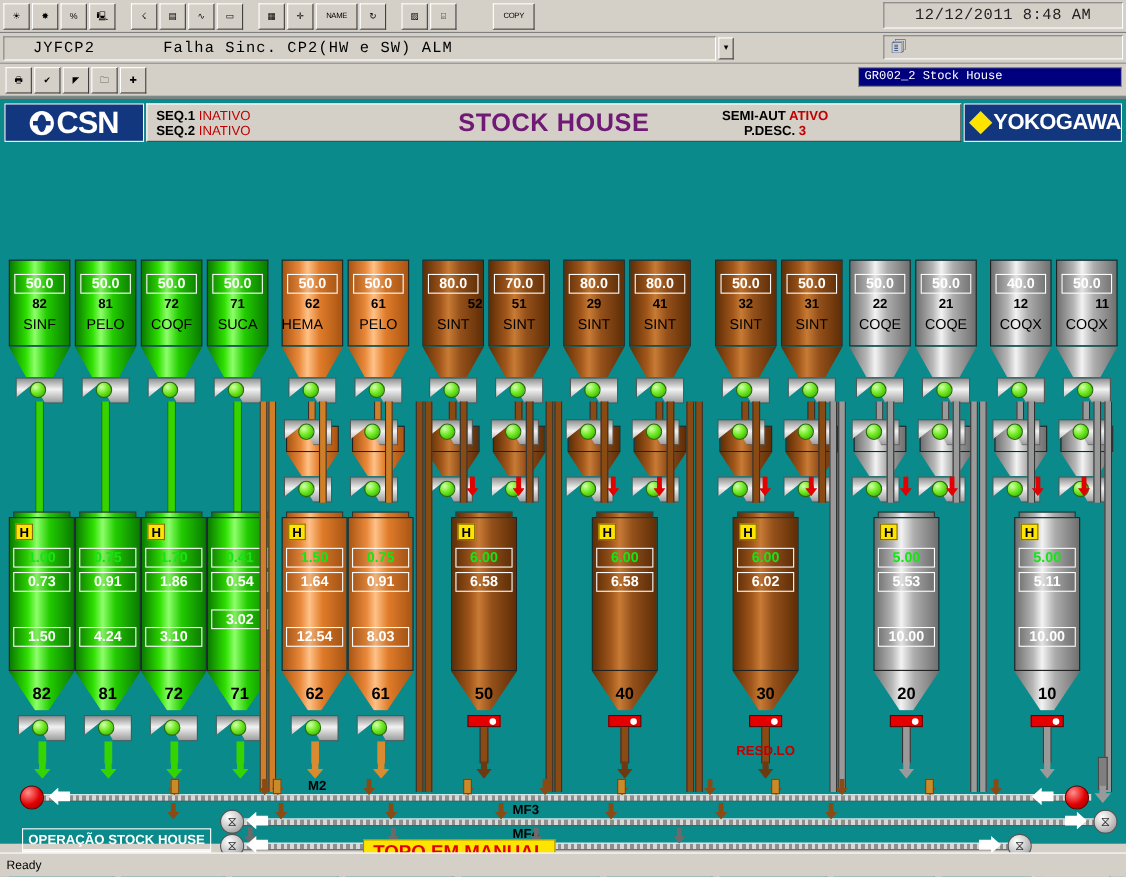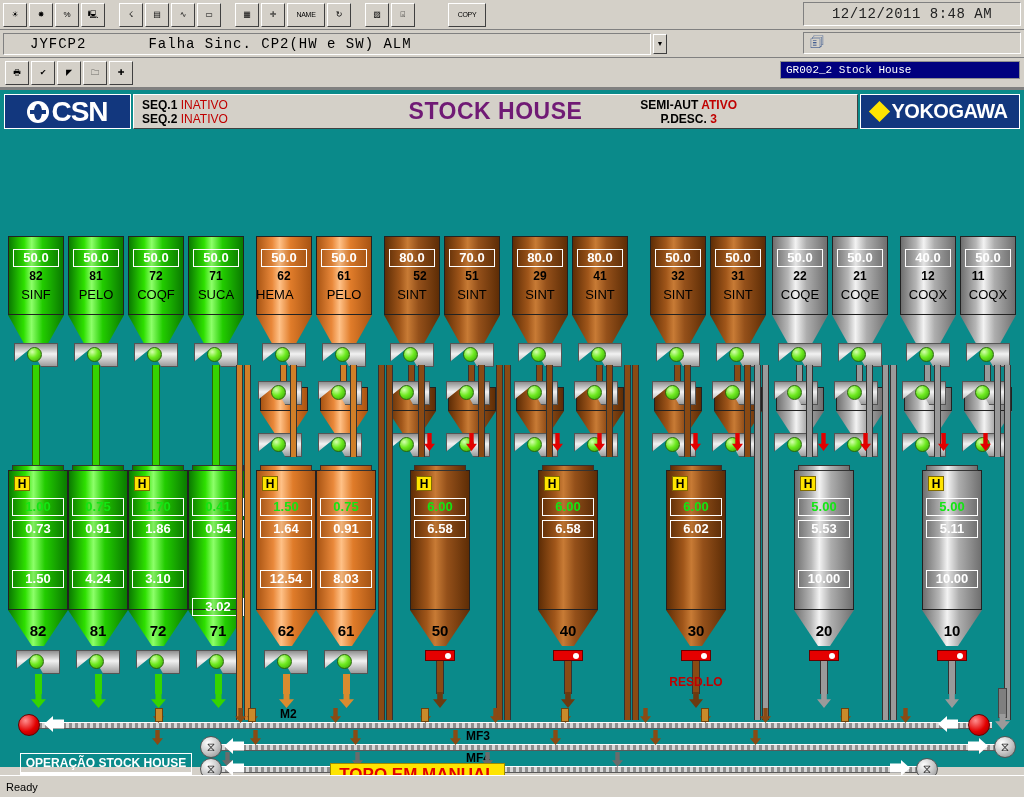--- a/index.html
+++ b/index.html
@@ -112,22 +112,22 @@
   .hdr-title {
     position:absolute; left:0; right:0; text-align:center;
     font-size:23px; font-weight:bold; color:#701a75; letter-spacing:0.5px;
   }
   .semibox {
     position:absolute; right:120px; font-size:12px; font-weight:bold;
     line-height:14px; text-align:center;
   }
   .semibox .st { color:#c00000; }
   .logo-yk {
-    width:160px; height:35px; background:#12377e; color:#fff;
-    display:flex; align-items:center; justify-content:center;
+    width:144px; height:35px; background:#12377e; color:#fff;
+    display:flex; align-items:center; justify-content:flex-end;
     font-size:20px; font-weight:bold; letter-spacing:-0.5px;
     border:1px solid #fff;
   }
   .yk-diamond {
     width:15px; height:15px; background:#ffe400; transform:rotate(45deg);
     margin-right:4px; flex:none;
   }
   
   .silo-label-val {
     border:1px solid #fff; background:rgba(0,0,0,0.06);
@@ -398,21 +398,21 @@
       <div style="position:absolute;left:316px;top:146px;width:56px;height:79px;background:linear-gradient(to right,#a85413 0%,#e9883a 28%,#ffc187 42%,#e07c2a 62%,#a85413 100%);border:1px solid #222;"></div>
       <div style="position:absolute;left:316px;top:225px;width:56px;height:28px;background:linear-gradient(to right,#a85413 0%,#e9883a 28%,#ffc187 42%,#e07c2a 62%,#a85413 100%);clip-path:polygon(0 0,100% 0,72% 100%,28% 100%);"></div>
       <div class="silo-label-val" style="position:absolute;left:321px;top:159px;width:46px;">50.0</div>
       <div class="silo-id" style="position:absolute;left:316px;top:179px;width:56px;">61</div>
       <div class="silo-nm" style="position:absolute;left:316px;top:196px;width:56px;">PELO</div>
       <div class="gate" style="left:322px;top:253px;"></div>
       <div class="gate-lamp" style="left:335px;top:257px;"></div>
       <div style="position:absolute;left:384px;top:146px;width:56px;height:79px;background:linear-gradient(to right,#5e2d06 0%,#a0561a 28%,#c87b35 42%,#94501a 62%,#5e2d06 100%);border:1px solid #222;"></div>
       <div style="position:absolute;left:384px;top:225px;width:56px;height:28px;background:linear-gradient(to right,#5e2d06 0%,#a0561a 28%,#c87b35 42%,#94501a 62%,#5e2d06 100%);clip-path:polygon(0 0,100% 0,72% 100%,28% 100%);"></div>
       <div class="silo-label-val" style="position:absolute;left:389px;top:159px;width:46px;">80.0</div>
-      <div class="silo-id" style="position:absolute;left:392px;top:179px;width:56px;">52</div>
+      <div class="silo-id" style="position:absolute;left:404px;top:179px;width:56px;">52</div>
       <div class="silo-nm" style="position:absolute;left:384px;top:196px;width:56px;">SINT</div>
       <div class="gate" style="left:390px;top:253px;"></div>
       <div class="gate-lamp" style="left:403px;top:257px;"></div>
       <div style="position:absolute;left:444px;top:146px;width:56px;height:79px;background:linear-gradient(to right,#5e2d06 0%,#a0561a 28%,#c87b35 42%,#94501a 62%,#5e2d06 100%);border:1px solid #222;"></div>
       <div style="position:absolute;left:444px;top:225px;width:56px;height:28px;background:linear-gradient(to right,#5e2d06 0%,#a0561a 28%,#c87b35 42%,#94501a 62%,#5e2d06 100%);clip-path:polygon(0 0,100% 0,72% 100%,28% 100%);"></div>
       <div class="silo-label-val" style="position:absolute;left:449px;top:159px;width:46px;">70.0</div>
       <div class="silo-id" style="position:absolute;left:444px;top:179px;width:56px;">51</div>
       <div class="silo-nm" style="position:absolute;left:444px;top:196px;width:56px;">SINT</div>
       <div class="gate" style="left:450px;top:253px;"></div>
       <div class="gate-lamp" style="left:463px;top:257px;"></div>
@@ -461,21 +461,21 @@
       <div style="position:absolute;left:900px;top:146px;width:56px;height:79px;background:linear-gradient(to right,#6f6f6f 0%,#b6b6b6 28%,#f3f3f3 42%,#adadad 62%,#6f6f6f 100%);border:1px solid #222;"></div>
       <div style="position:absolute;left:900px;top:225px;width:56px;height:28px;background:linear-gradient(to right,#6f6f6f 0%,#b6b6b6 28%,#f3f3f3 42%,#adadad 62%,#6f6f6f 100%);clip-path:polygon(0 0,100% 0,72% 100%,28% 100%);"></div>
       <div class="silo-label-val" style="position:absolute;left:905px;top:159px;width:46px;">40.0</div>
       <div class="silo-id" style="position:absolute;left:900px;top:179px;width:56px;">12</div>
       <div class="silo-nm" style="position:absolute;left:900px;top:196px;width:56px;">COQX</div>
       <div class="gate" style="left:906px;top:253px;"></div>
       <div class="gate-lamp" style="left:919px;top:257px;"></div>
       <div style="position:absolute;left:960px;top:146px;width:56px;height:79px;background:linear-gradient(to right,#6f6f6f 0%,#b6b6b6 28%,#f3f3f3 42%,#adadad 62%,#6f6f6f 100%);border:1px solid #222;"></div>
       <div style="position:absolute;left:960px;top:225px;width:56px;height:28px;background:linear-gradient(to right,#6f6f6f 0%,#b6b6b6 28%,#f3f3f3 42%,#adadad 62%,#6f6f6f 100%);clip-path:polygon(0 0,100% 0,72% 100%,28% 100%);"></div>
       <div class="silo-label-val" style="position:absolute;left:965px;top:159px;width:46px;">50.0</div>
-      <div class="silo-id" style="position:absolute;left:960px;top:179px;width:36px;">11</div>
+      <div class="silo-id" style="position:absolute;left:984px;top:179px;width:36px;">11</div>
       <div class="silo-nm" style="position:absolute;left:960px;top:196px;width:56px;">COQX</div>
       <div class="gate" style="left:966px;top:253px;"></div>
       <div class="gate-lamp" style="left:979px;top:257px;"></div>
       <div style="position:absolute;left:280px;top:275px;width:7px;height:22px;background:#d07f28;border-left:1px solid #333;border-right:1px solid #333;"></div>
       <div style="position:absolute;left:260px;top:297px;width:48px;height:24px;background:linear-gradient(to right,#a85413 0%,#e9883a 28%,#ffc187 42%,#e07c2a 62%,#a85413 100%);border:1px solid #222;"></div>
       <div style="position:absolute;left:260px;top:321px;width:48px;height:22px;background:linear-gradient(to right,#a85413 0%,#e9883a 28%,#ffc187 42%,#e07c2a 62%,#a85413 100%);clip-path:polygon(0 0,100% 0,70% 100%,30% 100%);"></div>
       <div class="gate" style="left:258px;top:291px;"></div>
       <div class="gate-lamp" style="left:271px;top:295px;"></div>
       <div class="gate" style="left:258px;top:343px;"></div>
       <div class="gate-lamp" style="left:271px;top:347px;"></div>
@@ -615,21 +615,21 @@
       <div class="hop-id" style="left:128px;top:532px;width:60px;">72</div>
       <div class="gate" style="left:136px;top:560px;"></div>
       <div class="gate-lamp" style="left:149px;top:564px;"></div>
       <div style="position:absolute;left:155px;top:584px;width:7px;height:20px;background:#35d400;"></div>
       <div style="position:absolute;left:151px;top:602px;width:15px;height:16px;background:#35d400;clip-path:polygon(30% 0,70% 0,70% 45%,100% 45%,50% 100%,0 45%,30% 45%);"></div>
       <div style="position:absolute;left:188px;top:380px;width:60px;height:140px;background:linear-gradient(to right,#0a7a00 0%,#2ee000 28%,#8dff6a 42%,#22cc00 62%,#0a7a00 100%);border:1px solid #222;"></div>
       <div style="position:absolute;left:188px;top:520px;width:60px;height:36px;background:linear-gradient(to right,#0a7a00 0%,#2ee000 28%,#8dff6a 42%,#22cc00 62%,#0a7a00 100%);clip-path:polygon(0 0,100% 0,60% 100%,40% 100%);"></div>
       <div style="position:absolute;left:192px;top:375px;width:52px;height:6px;background:linear-gradient(to right,#0a7a00 0%,#2ee000 28%,#8dff6a 42%,#22cc00 62%,#0a7a00 100%);border:1px solid #333;"></div>
       <div class="hop-val sp" style="left:192px;top:408px;width:52px;">0.41</div>
       <div class="hop-val pv" style="left:192px;top:430px;width:52px;">0.54</div>
-      <div class="hop-val pv" style="left:192px;top:508px;width:52px;">3.02</div>
+      <div class="hop-val pv" style="left:192px;top:464px;width:52px;">3.02</div>
       <div class="hop-id" style="left:188px;top:532px;width:60px;">71</div>
       <div class="gate" style="left:196px;top:560px;"></div>
       <div class="gate-lamp" style="left:209px;top:564px;"></div>
       <div style="position:absolute;left:215px;top:584px;width:7px;height:20px;background:#35d400;"></div>
       <div style="position:absolute;left:211px;top:602px;width:15px;height:16px;background:#35d400;clip-path:polygon(30% 0,70% 0,70% 45%,100% 45%,50% 100%,0 45%,30% 45%);"></div>
       <div style="position:absolute;left:256px;top:380px;width:60px;height:140px;background:linear-gradient(to right,#a85413 0%,#e9883a 28%,#ffc187 42%,#e07c2a 62%,#a85413 100%);border:1px solid #222;"></div>
       <div style="position:absolute;left:256px;top:520px;width:60px;height:36px;background:linear-gradient(to right,#a85413 0%,#e9883a 28%,#ffc187 42%,#e07c2a 62%,#a85413 100%);clip-path:polygon(0 0,100% 0,60% 100%,40% 100%);"></div>
       <div style="position:absolute;left:260px;top:375px;width:52px;height:6px;background:linear-gradient(to right,#a85413 0%,#e9883a 28%,#ffc187 42%,#e07c2a 62%,#a85413 100%);border:1px solid #333;"></div>
       <div class="h-badge" style="left:262px;top:386px;">H</div>
       <div class="hop-val sp" style="left:260px;top:408px;width:52px;">1.50</div>

